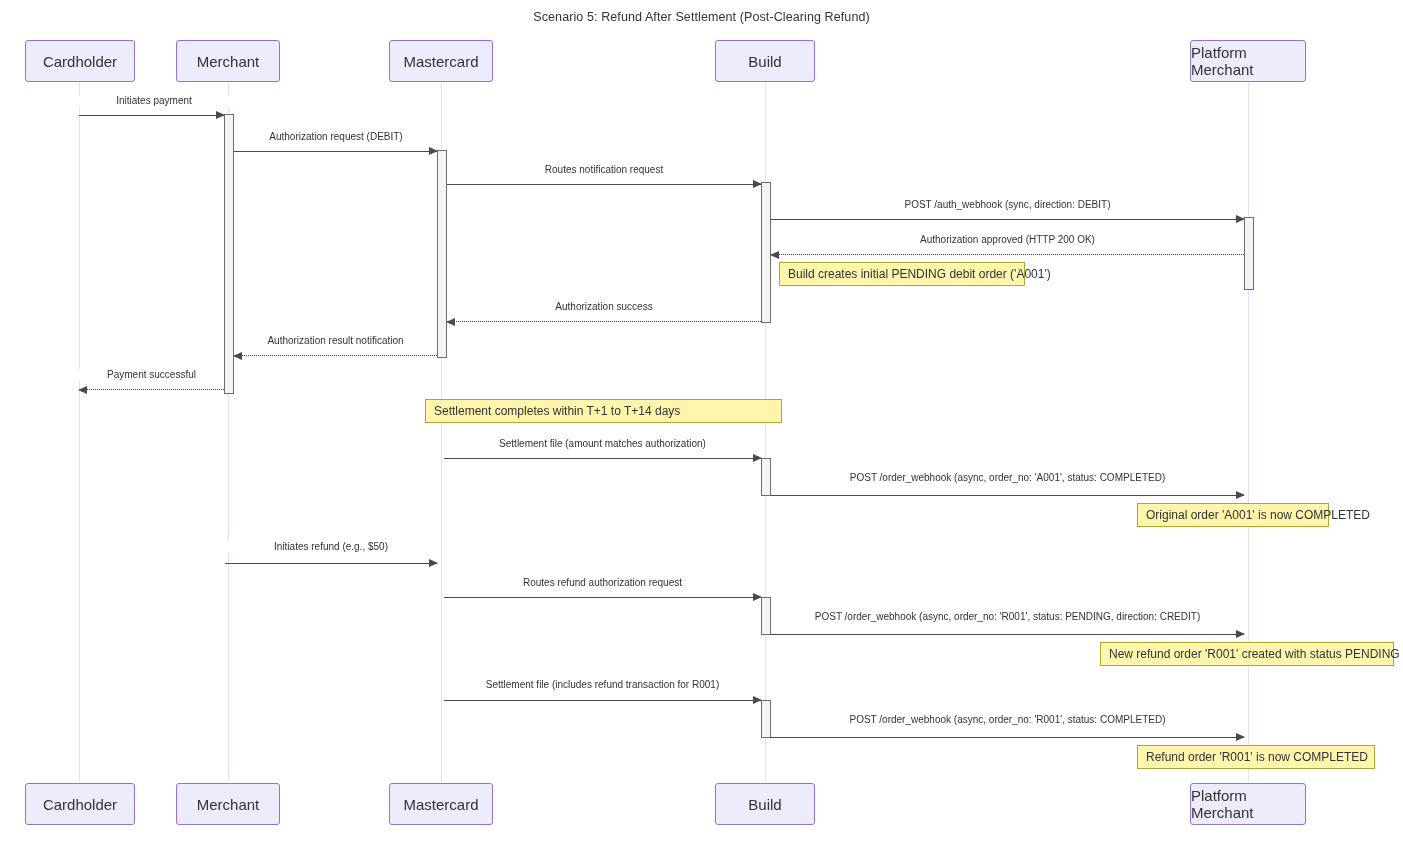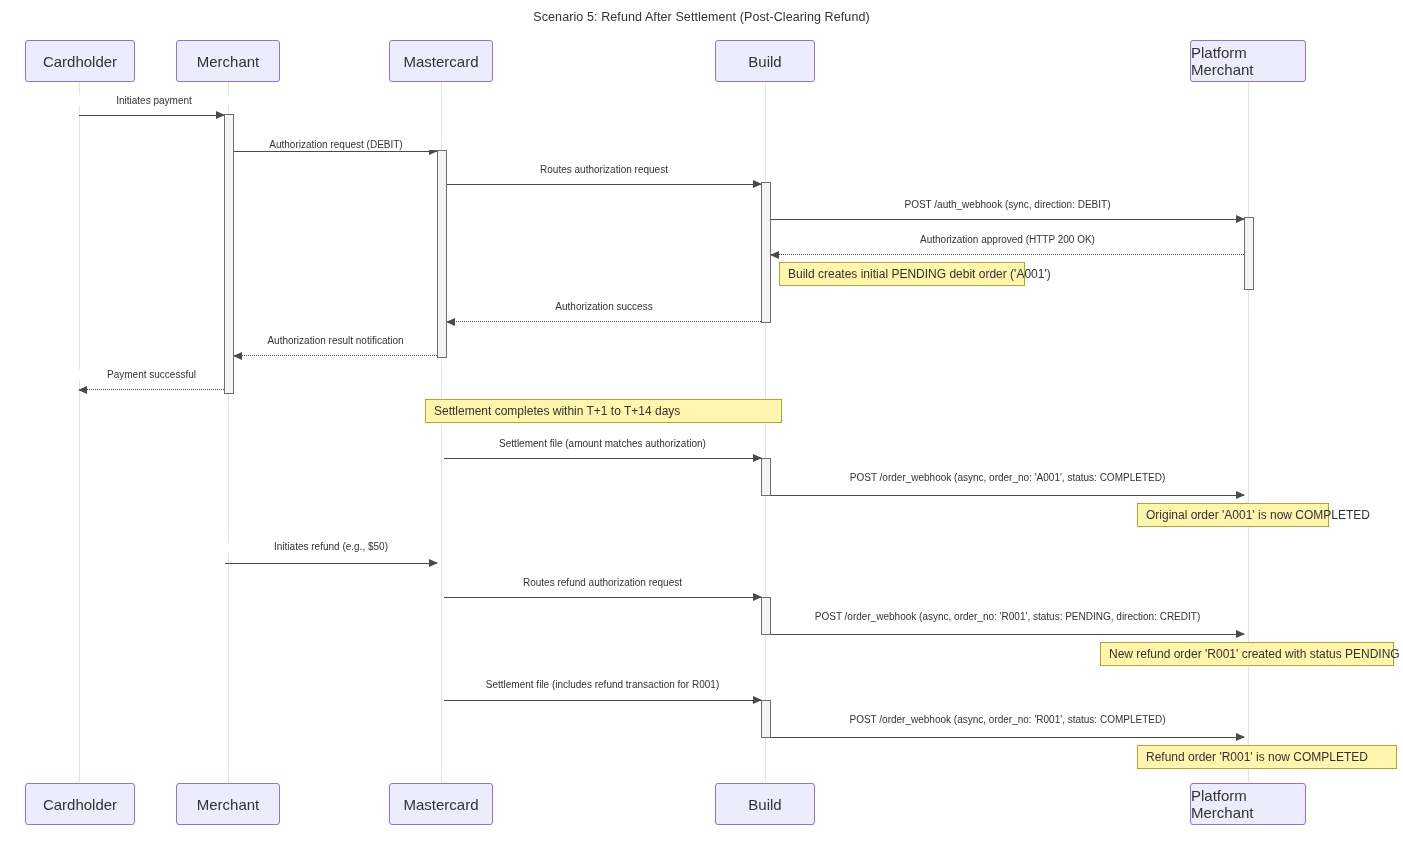--- a/index.html
+++ b/index.html
@@ -141,26 +141,26 @@
   <div class="activation" style="left:1244px; top:217px; height:73px;"></div>
   <div class="activation" style="left:761px;  top:458px; height:38px;"></div>
   <div class="activation" style="left:761px;  top:597px; height:38px;"></div>
   <div class="activation" style="left:761px;  top:700px; height:38px;"></div>
 
   <div class="msg-label" style="left:79px; top:95px; width:150px;">Initiates payment</div>
   <div class="msg to-right" style="left:79px; top:115px; width:145px;">
     <span class="arrowhead"></span>
   </div>
 
-  <div class="msg-label" style="left:234px; top:131px; width:204px;margin-top:8px;">Authorization request (DEBIT)</div>
+  <div class="msg-label" style="left:234px; top:131px; width:204px;">Authorization request (DEBIT)</div>
   <div class="msg to-right" style="left:234px; top:151px; width:203px;">
     <span class="arrowhead"></span>
   </div>
 
-  <div class="msg-label" style="left:447px; top:164px; width:314px;">Routes authorization request</div>
+  <div class="msg-label" style="left:447px; top:164px; width:314px;">Routes notification request</div>
   <div class="msg to-right" style="left:447px; top:184px; width:314px;">
     <span class="arrowhead"></span>
   </div>
 
   <div class="msg-label" style="left:771px; top:199px; width:473px;">POST /auth_webhook (sync, direction: DEBIT)</div>
   <div class="msg to-right" style="left:771px; top:219px; width:473px;">
     <span class="arrowhead"></span>
   </div>
 
   <div class="msg-label" style="left:771px; top:234px; width:473px;">Authorization approved (HTTP 200 OK)</div>
@@ -227,21 +227,21 @@
   <div class="msg-label" style="left:444px; top:679px; width:317px;">Settlement file (includes refund transaction for R001)</div>
   <div class="msg to-right" style="left:444px; top:700px; width:317px;">
     <span class="arrowhead"></span>
   </div>
 
   <div class="msg-label" style="left:771px; top:714px; width:473px;">POST /order_webhook (async, order_no: 'R001', status: COMPLETED)</div>
   <div class="msg to-right" style="left:771px; top:737px; width:473px;">
     <span class="arrowhead"></span>
   </div>
 
-  <div class="note" style="left:1137px; top:745px; width:260px;">
+  <div class="note" style="left:1137px; top:745px; width:238px;">
     <span>Refund order 'R001' is now COMPLETED</span>
   </div>
 
   <div class="participant-box" style="left:25px; top:783px; width:110px;">
     <span>Cardholder</span>
   </div>
   <div class="participant-box" style="left:176px; top:783px; width:104px;">
     <span>Merchant</span>
   </div>
   <div class="participant-box" style="left:389px; top:783px; width:104px;">

